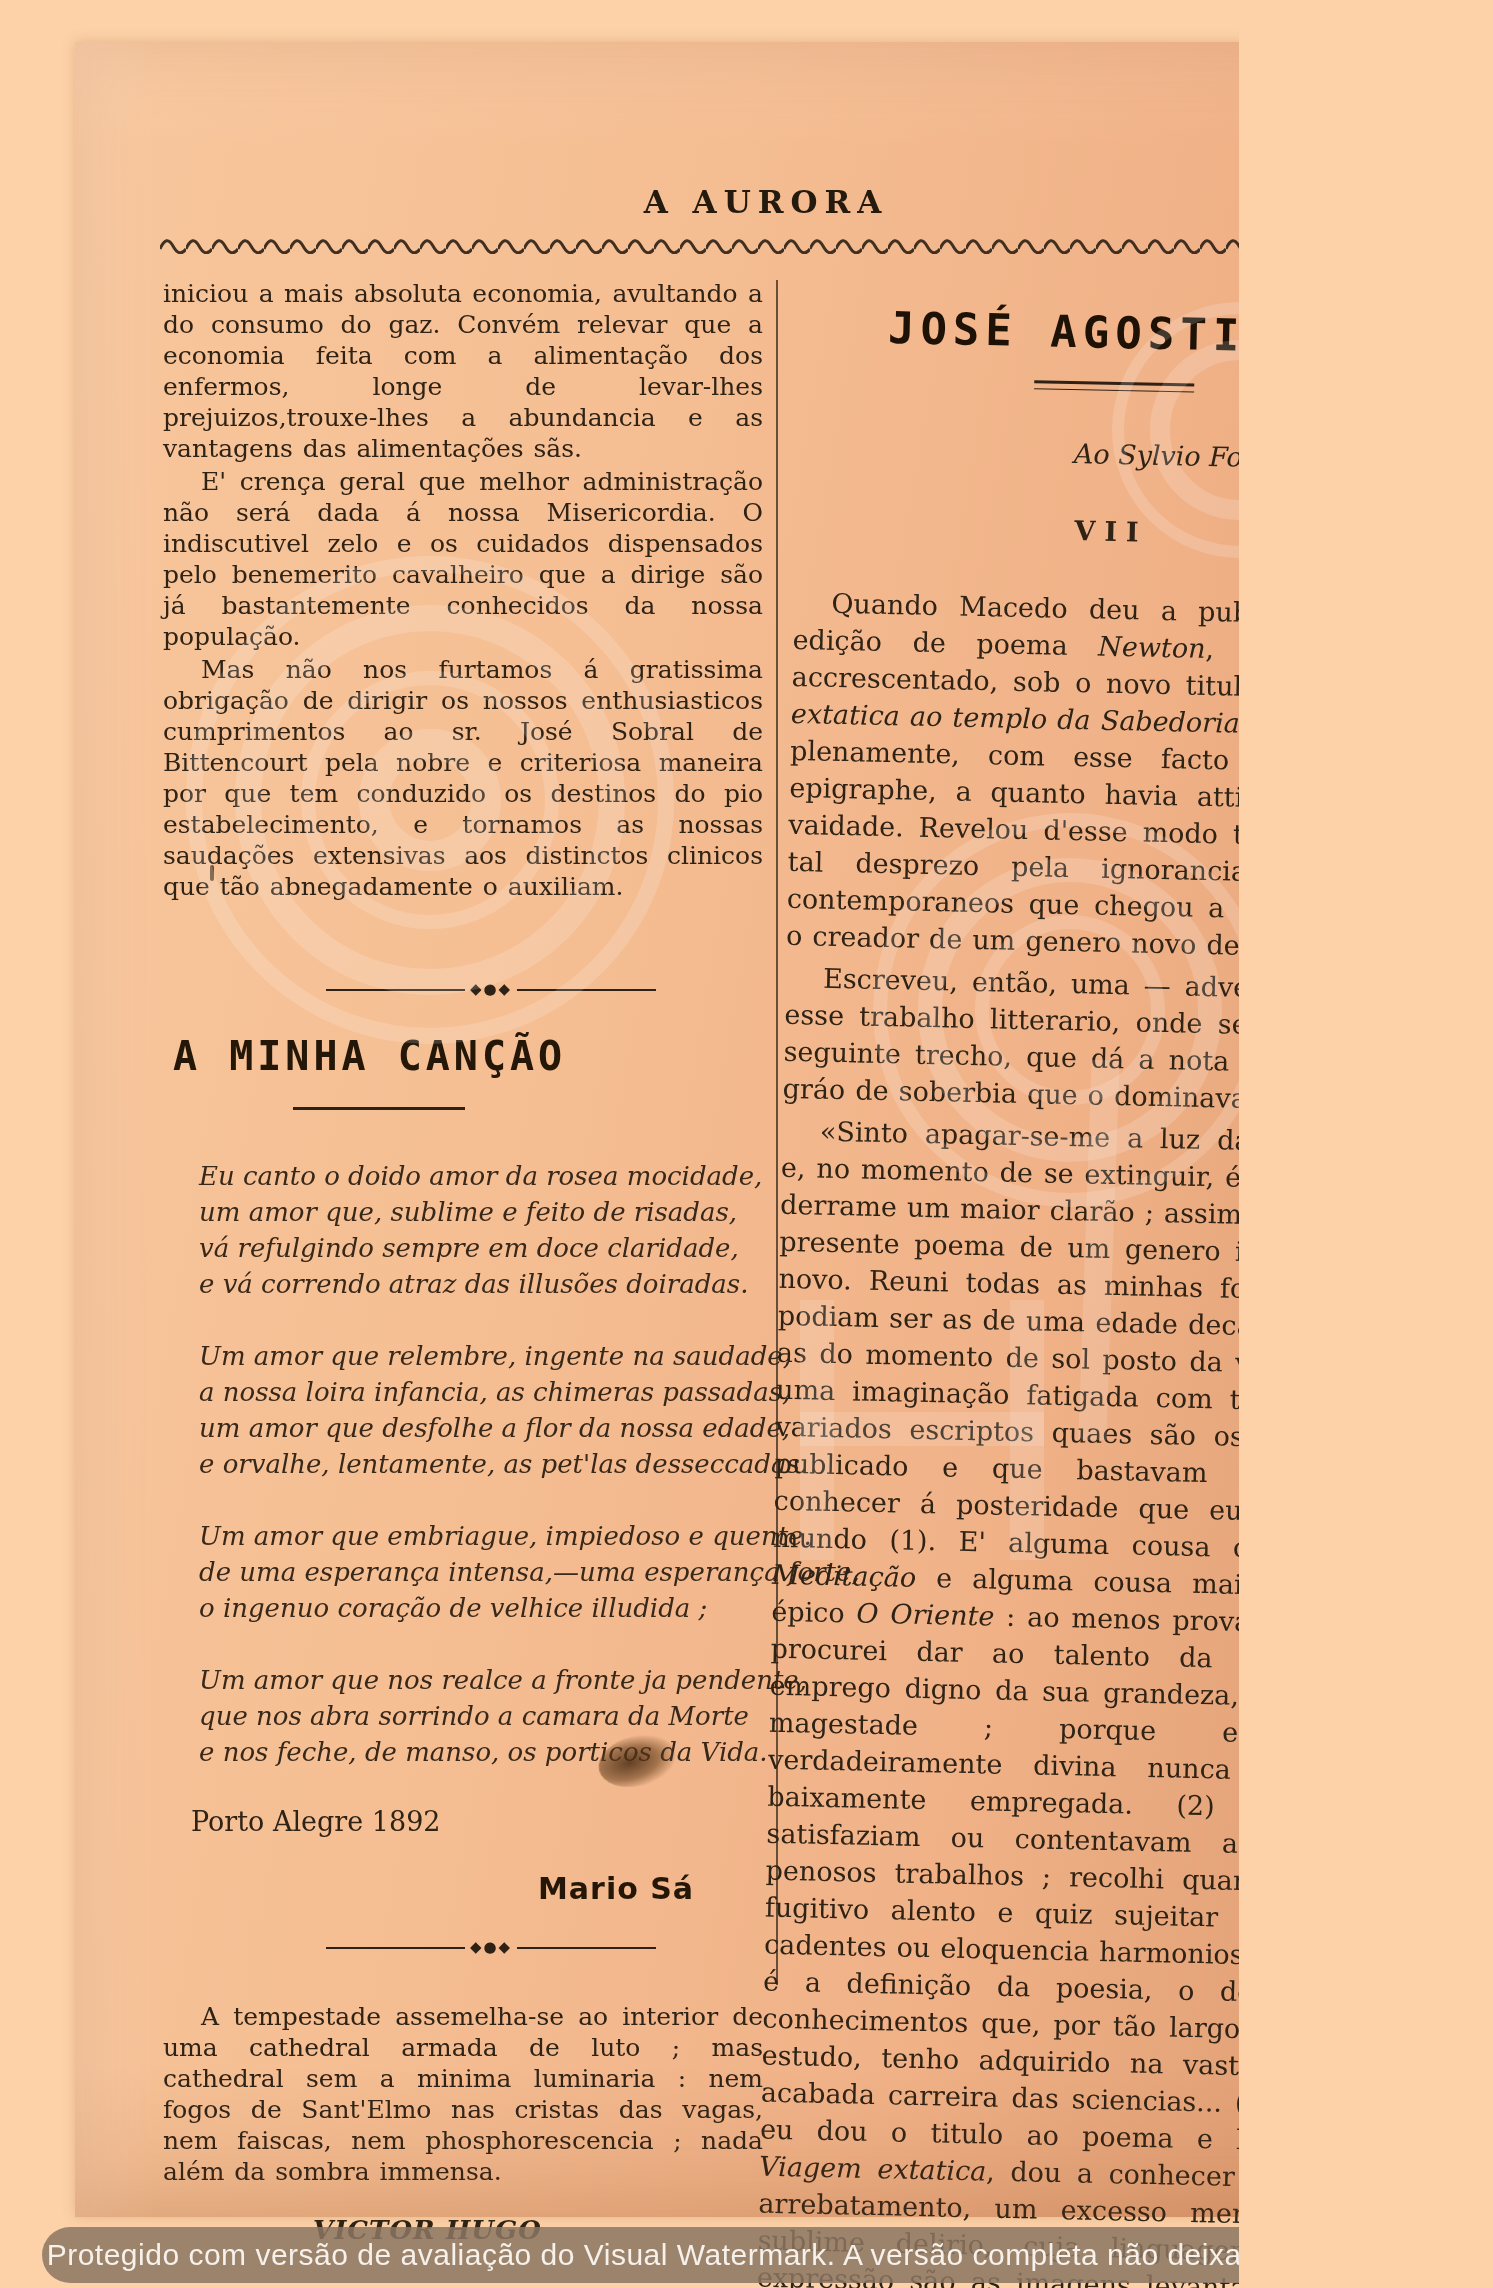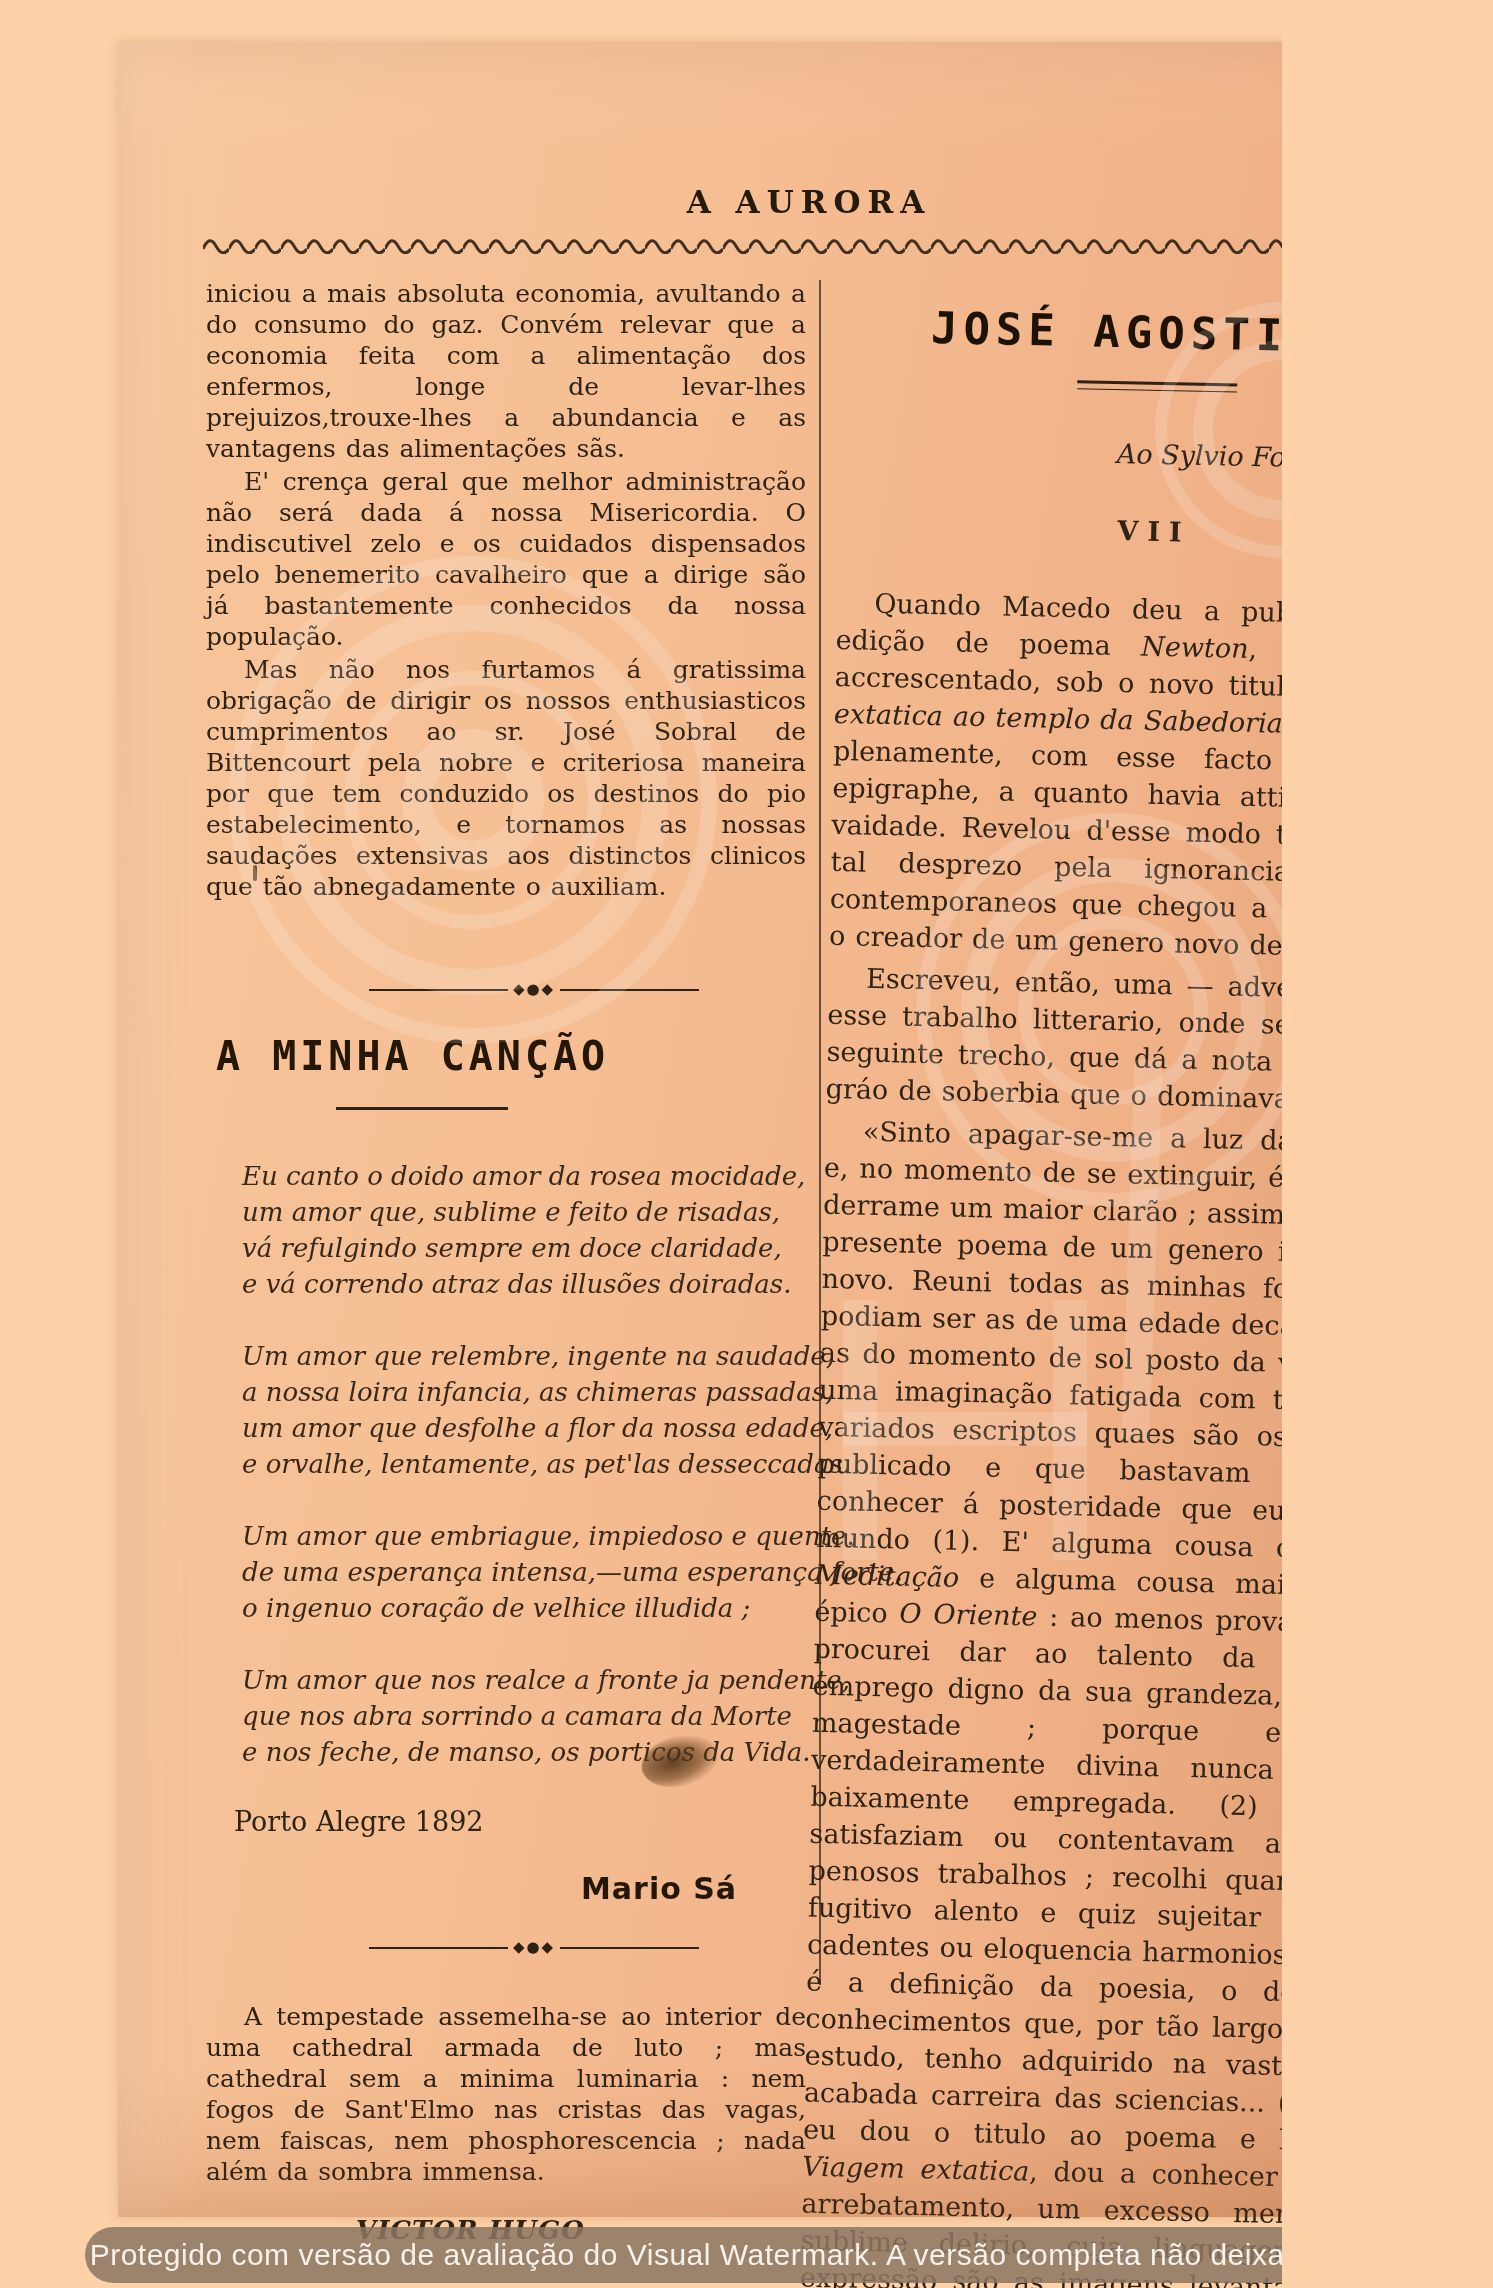--- a/index.html
+++ b/index.html
@@ -1,17 +1,17 @@
 <!DOCTYPE html>
 <html><head>
 <meta charset="utf-8">
 <style>
   html,body{margin:0;padding:0;background:#fdd2a9;}
   .canvas{position:relative;width:1239px;height:2288px;background:#fdd2a9;overflow:hidden;
-          font-family:"DejaVu Serif", serif;color:#2f2316;margin-left:43px;}
+          font-family:"DejaVu Serif", serif;color:#2f2316;}
   .page{position:absolute;left:75px;top:42px;width:1382px;height:2175px;
         background:linear-gradient(100deg,#f8c79d 0%,#f5bd92 38%,#f0b187 68%,#e3a277 88%,#d29268 100%);
         box-shadow:inset 0 0 70px rgba(175,105,55,.22), 0 0 12px rgba(160,90,40,.25);}
   .page::after{content:"";position:absolute;inset:0;z-index:6;pointer-events:none;
         background:linear-gradient(to right, rgba(255,255,255,.10), rgba(0,0,0,0) 6%, rgba(0,0,0,0) 86%, rgba(150,75,30,.16) 94%, rgba(115,55,22,.28)),
                    linear-gradient(to bottom, rgba(255,255,255,.07), rgba(0,0,0,0) 5%, rgba(0,0,0,0) 93%, rgba(140,70,30,.12));}
   .masthead{position:absolute;left:0;right:0;top:142px;text-align:center;
         font-weight:bold;font-size:31px;letter-spacing:7px;color:#241a0e;}
   .wave{position:absolute;left:85px;top:196px;width:1200px;height:16px;opacity:.9;}
   .vdivider{position:absolute;left:701px;top:238px;width:2px;height:1705px;background:#3a2a1a;opacity:.75;}

